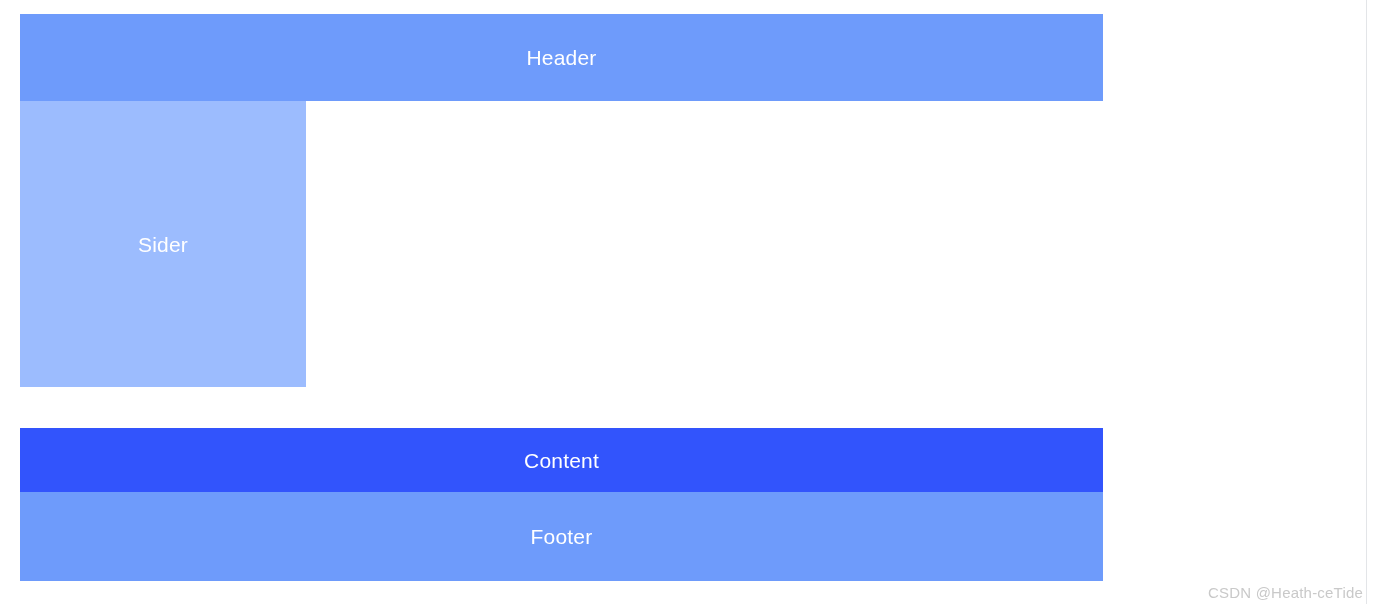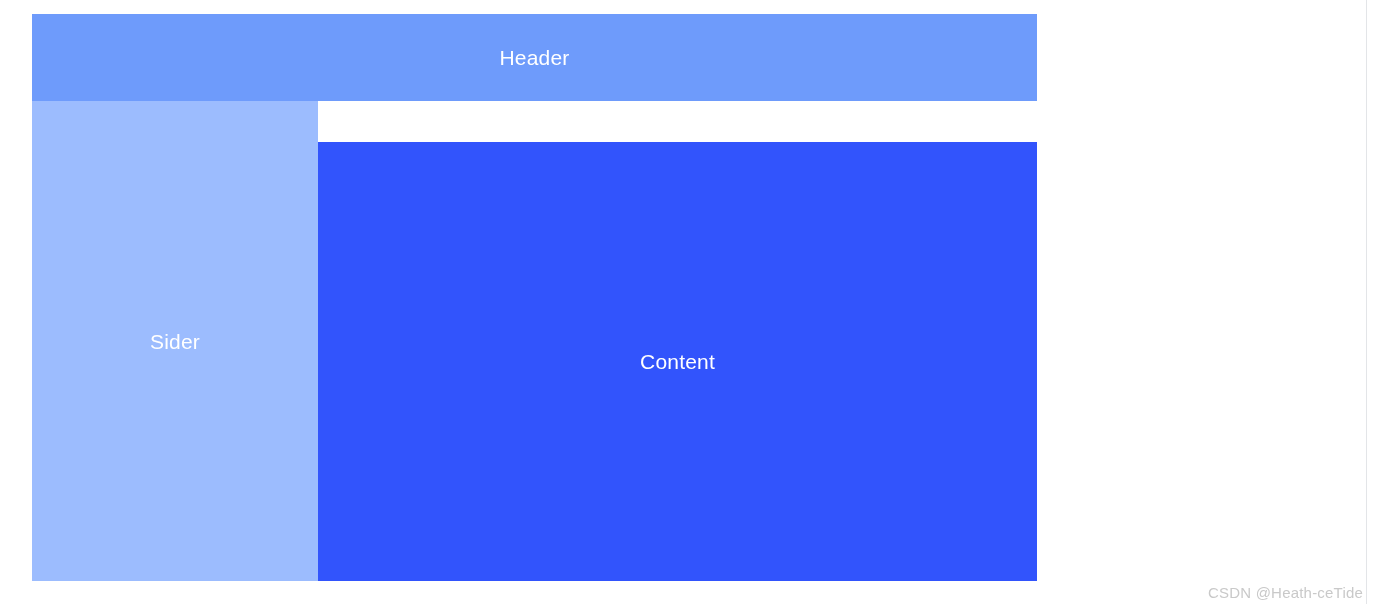--- a/index.html
+++ b/index.html
@@ -21,23 +21,23 @@
     position: absolute;
     top: 0;
     left: 1366px;
     width: 1px;
     height: 604px;
     background: #e3e5e8;
   }
 
   .layout-figure {
     position: absolute;
-    left: 32px;
+    left: 20px;
     top: 14px;
-    width: 1005px;
+    width: 1083px;
     height: 567px;
     display: flex;
     flex-direction: column;
   }
 
   .band {
     display: flex;
     align-items: center;
     justify-content: center;
     color: #ffffff;
@@ -50,21 +50,21 @@
 
   .header-band {
     height: 87px;
     flex: 0 0 87px;
     background: #6e9bfb;
   }
 
   .middle-row {
     flex: 1 1 auto;
     display: flex;
-    flex-direction: row;
+    flex-direction: column;
     min-height: 0;
   }
 
   .sider-band {
     width: 286px;
     flex: 0 0 286px;
     background: #9cbcfe;
   }
 
   .content-band {
@@ -108,16 +108,19 @@
     <div class="band sider-band">
       <span>Sider</span>
     </div>
 
     <div class="band content-band">
       <span>Content</span>
     </div>
 
   </div>
 
+  <div class="band footer-band">
+    <span>Footer</span>
+  </div>
 
 </div>
 
 <div class="watermark">CSDN @Heath-ceTide</div>
 
 </body></html>

